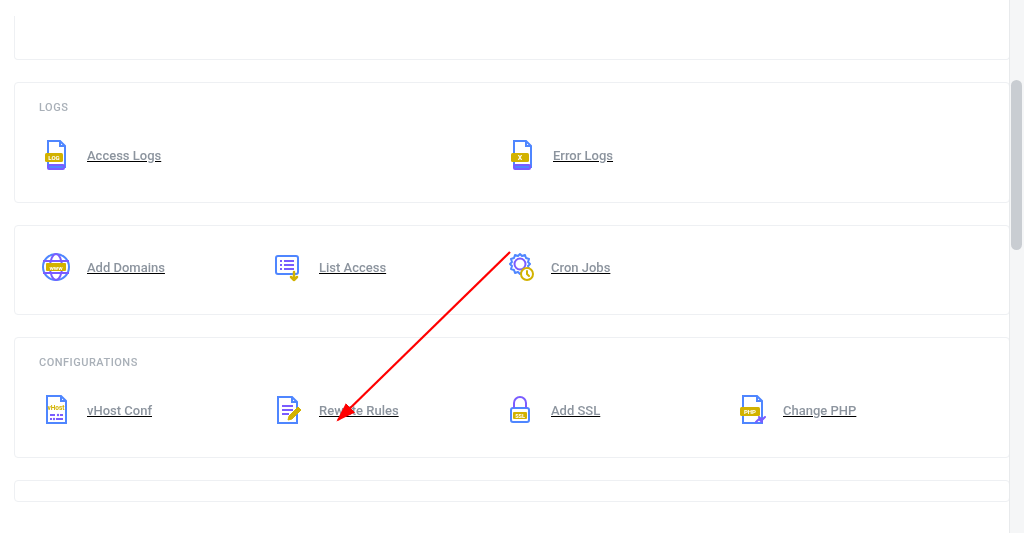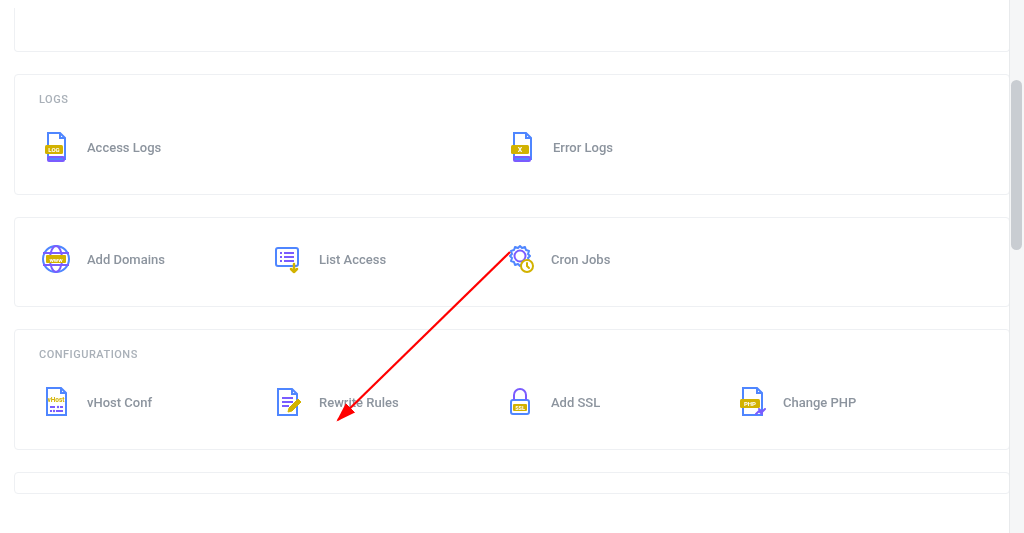--- a/index.html
+++ b/index.html
@@ -5,21 +5,21 @@
   * { box-sizing: border-box; margin: 0; padding: 0; }
   body {
     font-family: -apple-system, BlinkMacSystemFont, "Segoe UI", Roboto, "Helvetica Neue", Arial, sans-serif;
     background: #ffffff;
     width: 1024px;
     height: 533px;
     position: relative;
     overflow: hidden;
   }
   .container {
-    padding: 8px 14px;
+    padding: 16px 14px;
   }
   .panel {
     border: 1px solid #eef0f3;
     border-radius: 4px;
     margin-bottom: 22px;
     padding: 18px 24px 24px 24px;
     background: #fff;
   }
   .panel-top {
     border: 1px solid #eef0f3;
@@ -33,20 +33,21 @@
   .panel-title {
     font-size: 11px;
     letter-spacing: 0.5px;
     color: #a9b0b8;
     font-weight: 500;
     margin-bottom: 18px;
   }
   .items-row {
     display: flex;
     flex-wrap: wrap;
+    text-decoration: underline;
   }
   .item {
     display: flex;
     align-items: center;
     width: 232px;
     padding: 6px 0;
     cursor: pointer;
   }
   .item-wide { width: 466px; }
   .item .icon-box {

